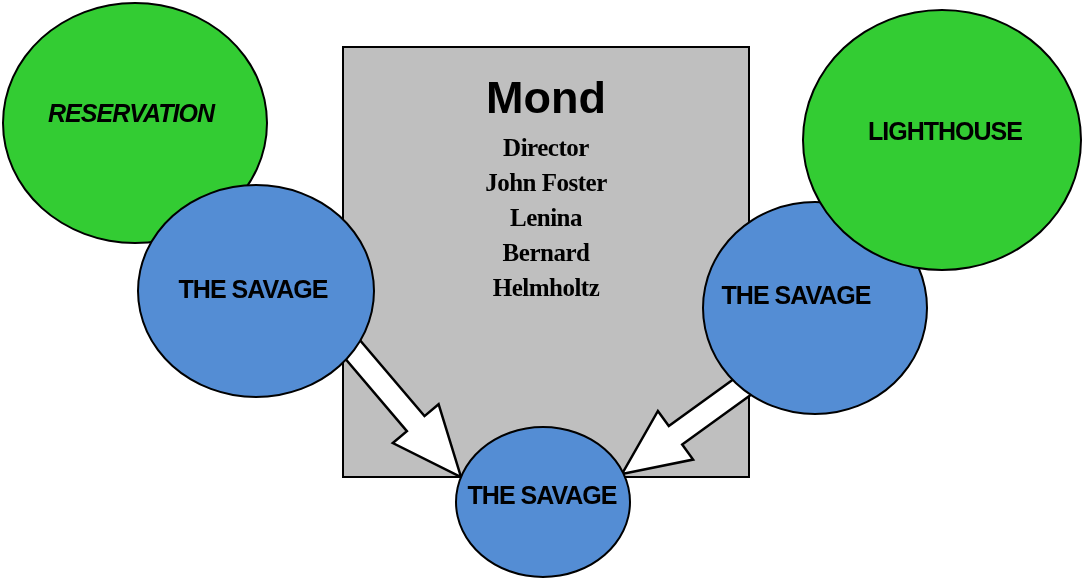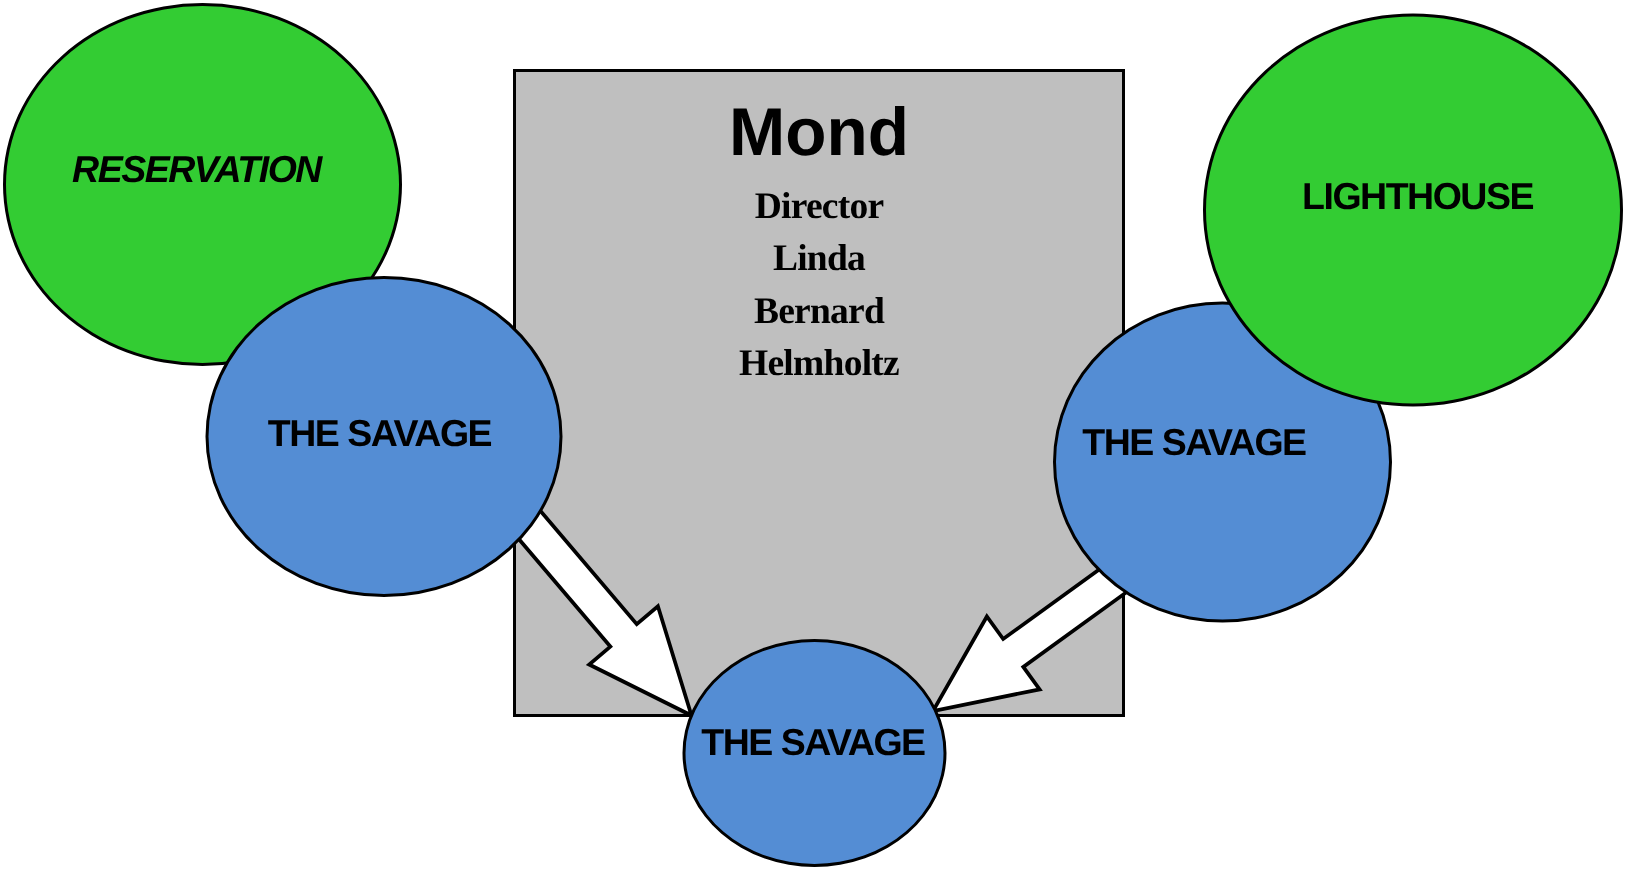--- a/index.html
+++ b/index.html
@@ -17,21 +17,21 @@
   
   .mond-box {
     position: absolute;
     left: 342px; top: 46px;
     width: 408px; height: 432px;
     background: var(--gray, #BFBFBF);
     border: 2px solid var(--outline, #000);
     box-sizing: border-box;
     z-index: 1;
     text-align: center;
-    padding-top: 14px;
+    padding-top: 24px;
   }
   .box-title {
     font-size: 45px;
     line-height: 52px;
     letter-spacing: 0px;
   }
   .box-members { margin-top: 6px; font-family: Liberation Serif, serif; }
   .member {
     font-size: 25px;
     line-height: 35px;
@@ -85,21 +85,22 @@
 </style>
 </head>
 <body>
 
 <div class="canvas">
 
   <div class="mond-box">
     <div class="box-title">Mond</div>
     <div class="box-members">
       <div class="member">Director</div>
-      <div class="member">Linda</div>
+      <div class="member">John Foster</div>
+      <div class="member">Lenina</div>
       <div class="member">Bernard</div>
       <div class="member">Helmholtz</div>
     </div>
   </div>
 
   <svg class="arrows" viewBox="0 0 1088 583" xmlns="http://www.w3.org/2000/svg">
     <polygon points="339.2,351.5 406.9,431.1 392.8,443.0 461,477 438.6,404.2 424.5,416.1 356.8,336.5"></polygon>
     <polygon points="738.3,375.7 668.8,426.0 657.9,411.0 622,474 693.1,459.6 682.2,444.6 751.7,394.3"></polygon>
   </svg>
 

